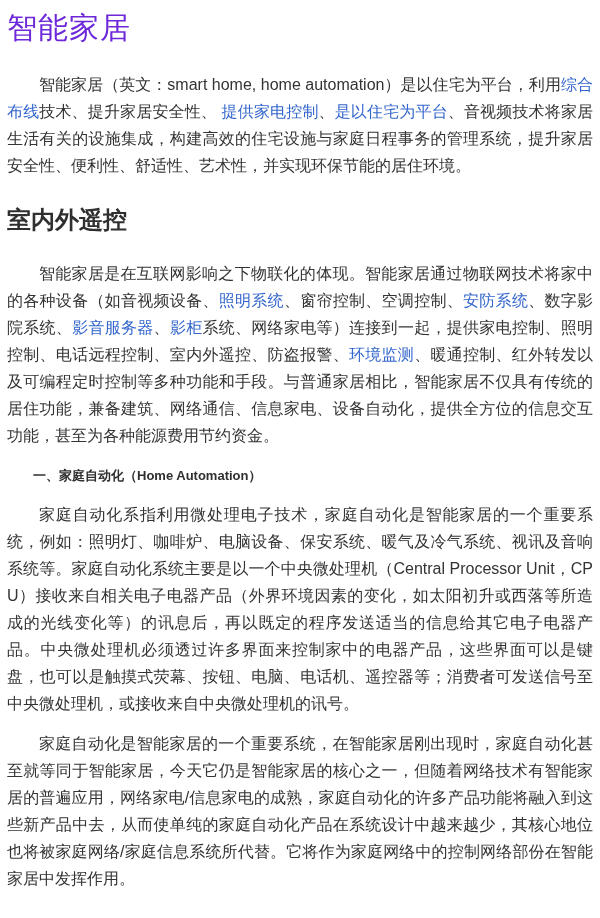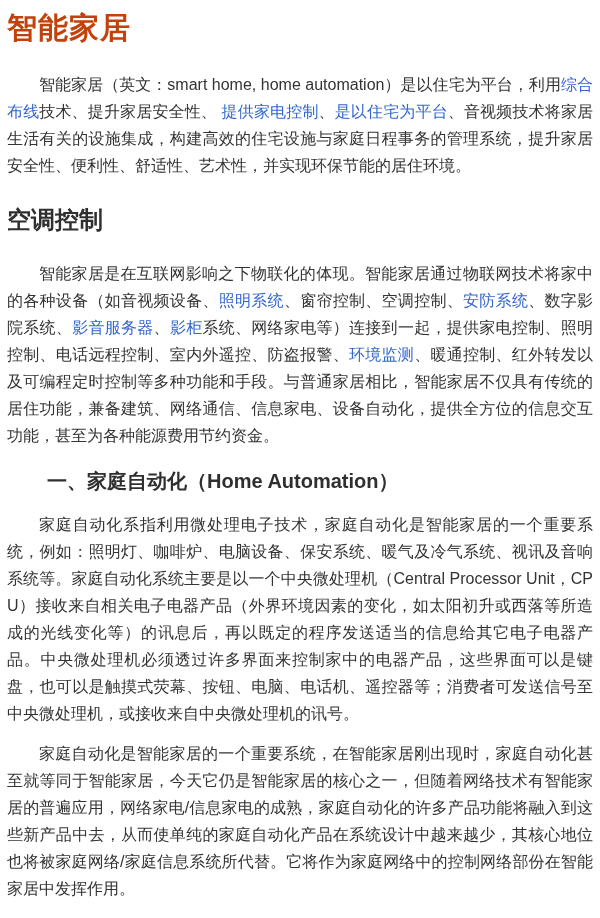--- a/index.html
+++ b/index.html
@@ -9,35 +9,35 @@
     height: 918px;
     overflow: hidden;
     font-family: "Liberation Sans", serif;
     color: #333333;
   }
   .page {
     padding: 4px 7px 0 7px;
   }
   h1.article-title {
     font-size: 30px;
-    font-weight: 700;
-    color: #c2410c;
+    font-weight: 400;
+    color: #6d28d9;
     letter-spacing: 1px;
     margin: 4px 0 24px 0;
     line-height: 1.3;
   }
   h2.section-heading {
     font-size: 24px;
     font-weight: 700;
     color: #2f2f2f;
     margin: 25px 0 25px 0;
     line-height: 1.3;
   }
   h3.subsection-heading {
-    font-size: 20px;
+    font-size: 13px;
     font-weight: 700;
     color: #2f2f2f;
     text-indent: 2em;
     margin: 17px 0 15px 0;
     line-height: 1.5;
   }
   p.body-paragraph {
     font-size: 16px;
     line-height: 27px;
     text-align: justify;
@@ -53,21 +53,21 @@
 </style>
 </head>
 <body>
 
 <div class="page">
 
   <h1 class="article-title">智能家居</h1>
 
   <p class="body-paragraph"><span>智能家居（英文：smart home, home automation）是以住宅为平台，利用</span><a class="wlink">综合布线</a><span>技术、提升家居安全性、 </span><a class="wlink">提供家电控制</a><span>、</span><a class="wlink">是以住宅为平台</a><span>、音视频技术将家居生活有关的设施集成，构建高效的住宅设施与家庭日程事务的管理系统，提升家居安全性、便利性、舒适性、艺术性，并实现环保节能的居住环境。</span></p>
 
-  <h2 class="section-heading">空调控制</h2>
+  <h2 class="section-heading">室内外遥控</h2>
 
   <p class="body-paragraph"><span>智能家居是在互联网影响之下物联化的体现。智能家居通过物联网技术将家中的各种设备（如音视频设备、</span><a class="wlink">照明系统</a><span>、窗帘控制、空调控制、</span><a class="wlink">安防系统</a><span>、数字影院系统、</span><a class="wlink">影音服务器</a><span>、</span><a class="wlink">影柜</a><span>系统、网络家电等）连接到一起，提供家电控制、照明控制、电话远程控制、室内外遥控、防盗报警、</span><a class="wlink">环境监测</a><span>、暖通控制、红外转发以及可编程定时控制等多种功能和手段。与普通家居相比，智能家居不仅具有传统的居住功能，兼备建筑、网络通信、信息家电、设备自动化，提供全方位的信息交互功能，甚至为各种能源费用节约资金。</span></p>
 
 
   <h3 class="subsection-heading">一、家庭自动化（Home Automation）</h3>
 
   <p class="body-paragraph"><span>家庭自动化系指利用微处理电子技术，家庭自动化是智能家居的一个重要系统，例如：照明灯、咖啡炉、电脑设备、保安系统、暖气及冷气系统、视讯及音响系统等。家庭自动化系统主要是以一个中央微处理机（Central Processor Unit，CPU）接收来自相关电子电器产品（外界环境因素的变化，如太阳初升或西落等所造成的光线变化等）的讯息后，再以既定的程序发送适当的信息给其它电子电器产品。中央微处理机必须透过许多界面来控制家中的电器产品，这些界面可以是键盘，也可以是触摸式荧幕、按钮、电脑、电话机、遥控器等；消费者可发送信号至中央微处理机，或接收来自中央微处理机的讯号。</span></p>
 
   <p class="body-paragraph"><span>家庭自动化是智能家居的一个重要系统，在智能家居刚出现时，家庭自动化甚至就等同于智能家居，今天它仍是智能家居的核心之一，但随着网络技术有智能家居的普遍应用，网络家电/信息家电的成熟，家庭自动化的许多产品功能将融入到这些新产品中去，从而使单纯的家庭自动化产品在系统设计中越来越少，其核心地位也将被家庭网络/家庭信息系统所代替。它将作为家庭网络中的控制网络部份在智能家居中发挥作用。</span></p>
 

